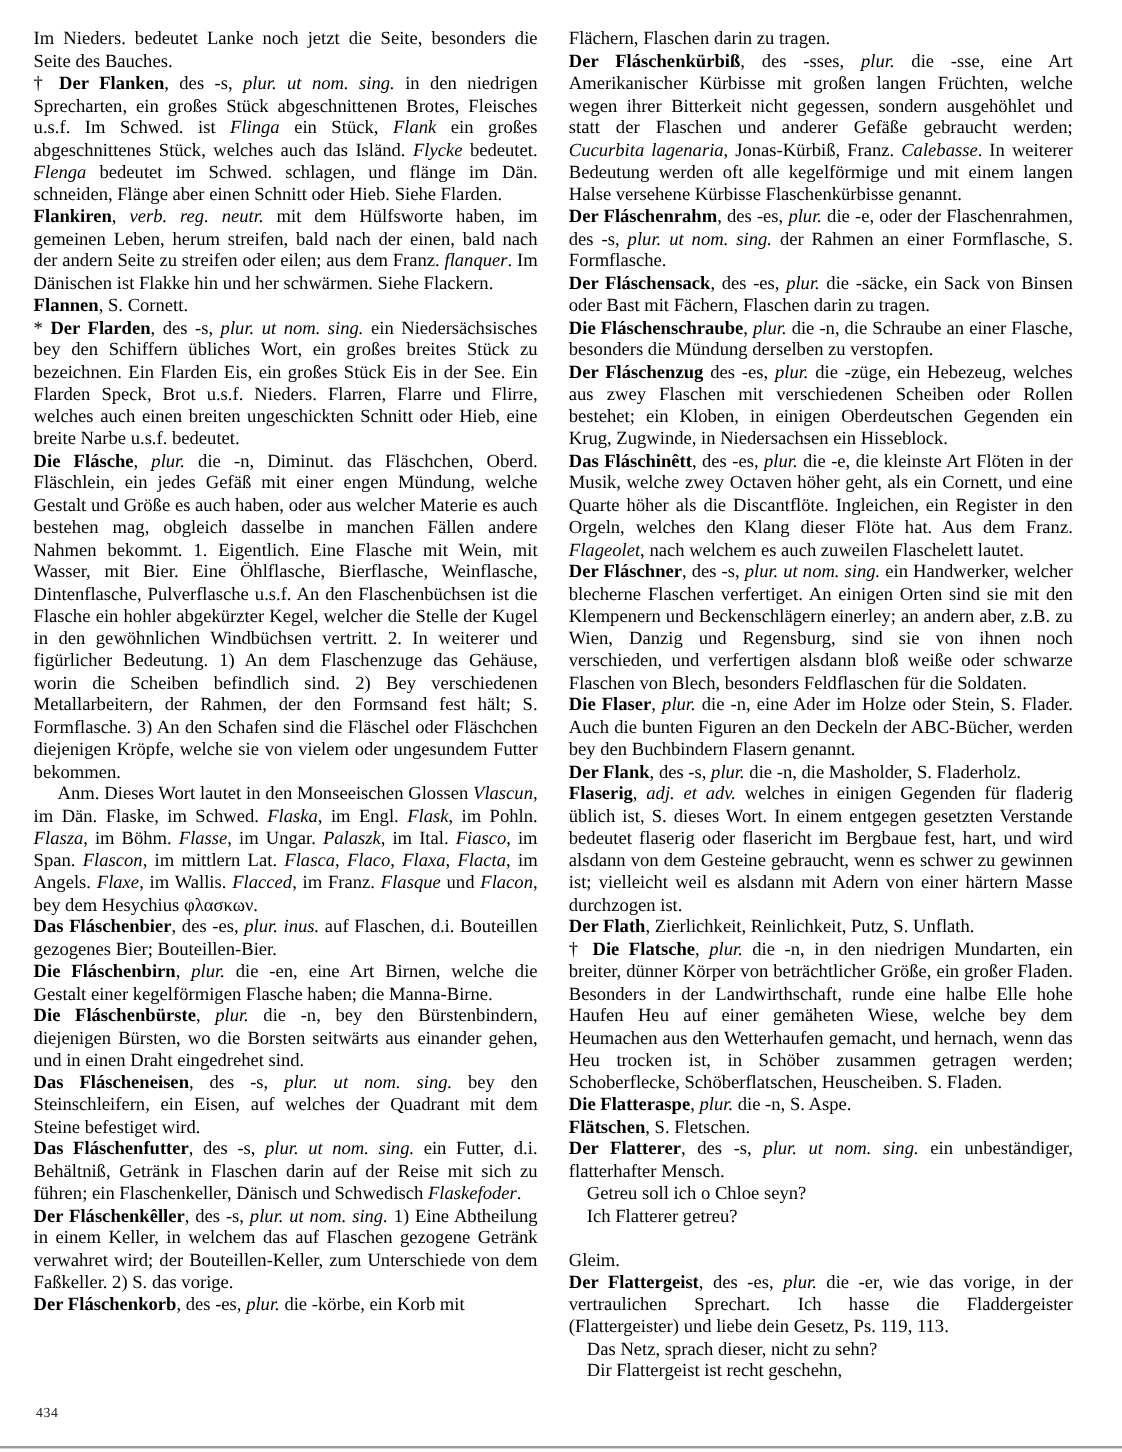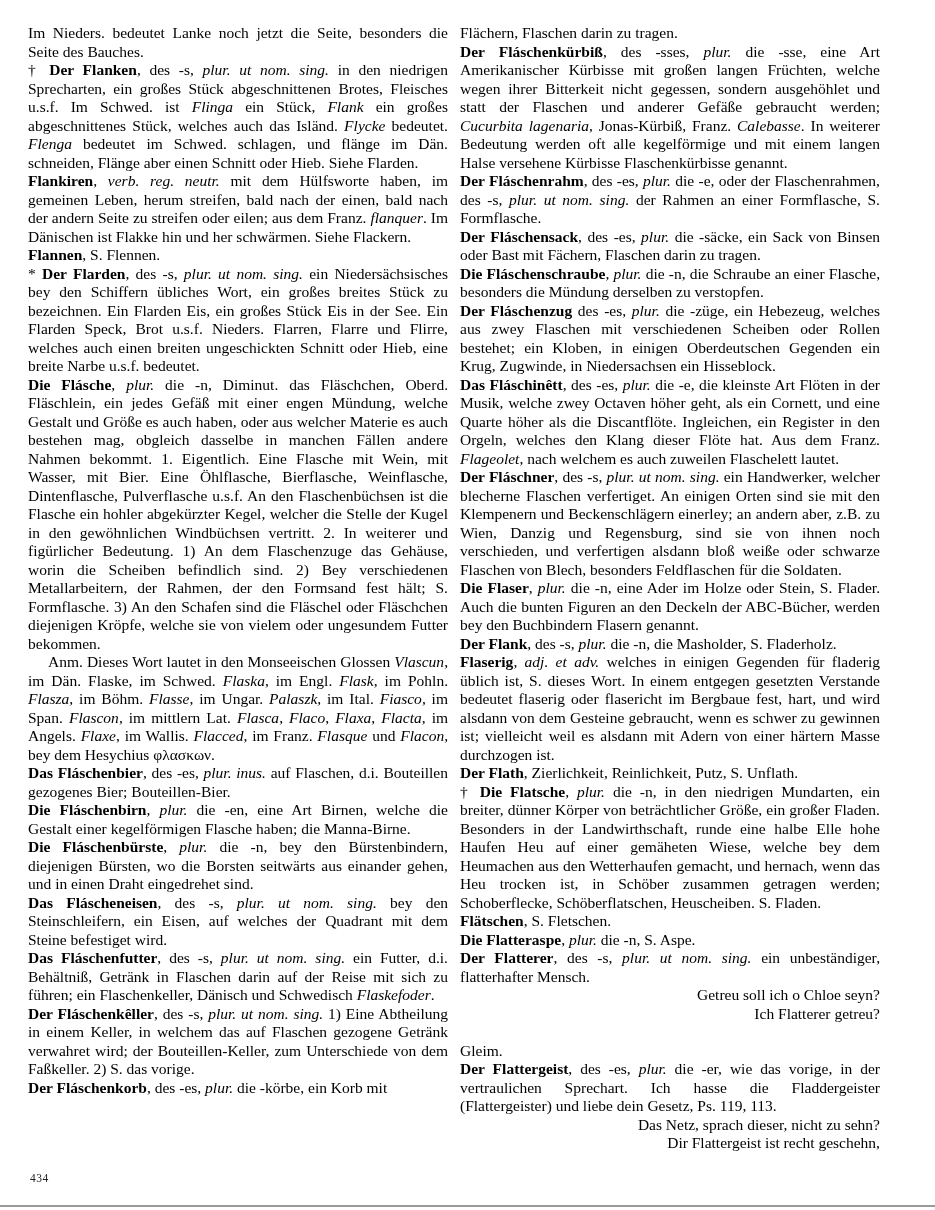--- a/index.html
+++ b/index.html
@@ -6,37 +6,37 @@
   body{
     width:935px;height:1210px;
     font-family:"Liberation Serif","DejaVu Serif",serif;
     color:#000;
     position:relative;
     overflow:hidden;
   }
   .page{position:relative;width:935px;height:1210px;background:#fff;}
   .columns{
     display:flex;
-    gap:12px;
+    gap:26px;
     padding:24px 41px 0 28px;
     height:1150px;
     overflow:hidden;
   }
   .col{
     width:420px;
     font-size:15.5px;
     line-height:18.5px;
     text-align:justify;
     hyphens:auto;
     -webkit-hyphens:auto;
   }
   .col p{margin:0;padding:0;}
   p.entry, p.cont{text-align:justify;}
   p.anm{text-align:justify;text-indent:20px;}
-  p.verse{text-align:right;padding-left:15px;}
+  p.verse{text-align:left;padding-left:15px;}
   p.attrib{margin-top:18.5px !important;padding-right:2px;}
   .seg-b{font-weight:bold;}
   .seg-i{font-style:italic;}
   .page-number{
     position:absolute;
     left:30px;top:1172px;
     font-size:11.5px;
     color:#222;
     letter-spacing:0.5px;
   }
@@ -49,21 +49,21 @@
 </style>
 </head>
 <body>
 
 <div class="page">
   <div class="columns">
     <div class="col" id="col-left">
         <p class="cont"><span class="seg-r">Im Nieders. bedeutet Lanke noch jetzt die Seite, besonders die Seite des Bauches.</span></p>
         <p class="entry"><span class="seg-r">† </span><span class="seg-b">Der Flanken</span><span class="seg-r">, des -s, </span><span class="seg-i">plur. ut nom. sing.</span><span class="seg-r"> in den niedrigen Sprecharten, ein großes Stück abgeschnittenen Brotes, Fleisches u.s.f. Im Schwed. ist </span><span class="seg-i">Flinga</span><span class="seg-r"> ein Stück, </span><span class="seg-i">Flank</span><span class="seg-r"> ein großes abgeschnittenes Stück, welches auch das Isländ. </span><span class="seg-i">Flycke</span><span class="seg-r"> bedeutet. </span><span class="seg-i">Flenga</span><span class="seg-r"> bedeutet im Schwed. schlagen, und flänge im Dän. schneiden, Flänge aber einen Schnitt oder Hieb. Siehe Flarden.</span></p>
         <p class="entry"><span class="seg-b">Flankiren</span><span class="seg-r">, </span><span class="seg-i">verb. reg. neutr.</span><span class="seg-r"> mit dem Hülfsworte haben, im gemeinen Leben, herum streifen, bald nach der einen, bald nach der andern Seite zu streifen oder eilen; aus dem Franz. </span><span class="seg-i">flanquer</span><span class="seg-r">. Im Dänischen ist Flakke hin und her schwärmen. Siehe Flackern.</span></p>
-        <p class="entry"><span class="seg-b">Flannen</span><span class="seg-r">, S. Flennen.</span></p>
+        <p class="entry"><span class="seg-b">Flannen</span><span class="seg-r">, S. Cornett.</span></p>
         <p class="entry"><span class="seg-r">* </span><span class="seg-b">Der Flarden</span><span class="seg-r">, des -s, </span><span class="seg-i">plur. ut nom. sing.</span><span class="seg-r"> ein Niedersächsisches bey den Schiffern übliches Wort, ein großes breites Stück zu bezeichnen. Ein Flarden Eis, ein großes Stück Eis in der See. Ein Flarden Speck, Brot u.s.f. Nieders. Flarren, Flarre und Flirre, welches auch einen breiten ungeschickten Schnitt oder Hieb, eine breite Narbe u.s.f. bedeutet.</span></p>
         <p class="entry"><span class="seg-b">Die Flásche</span><span class="seg-r">, </span><span class="seg-i">plur.</span><span class="seg-r"> die -n, Diminut. das Fläschchen, Oberd. Fläschlein, ein jedes Gefäß mit einer engen Mündung, welche Gestalt und Größe es auch haben, oder aus welcher Materie es auch bestehen mag, obgleich dasselbe in manchen Fällen andere Nahmen bekommt. 1. Eigentlich. Eine Flasche mit Wein, mit Wasser, mit Bier. Eine Öhlflasche, Bierflasche, Weinflasche, Dintenflasche, Pulverflasche u.s.f. An den Flaschenbüchsen ist die Flasche ein hohler abgekürzter Kegel, welcher die Stelle der Kugel in den gewöhnlichen Windbüchsen vertritt. 2. In weiterer und figürlicher Bedeutung. 1) An dem Flaschenzuge das Gehäuse, worin die Scheiben befindlich sind. 2) Bey verschiedenen Metallarbeitern, der Rahmen, der den Formsand fest hält; S. Formflasche. 3) An den Schafen sind die Fläschel oder Fläschchen diejenigen Kröpfe, welche sie von vielem oder ungesundem Futter bekommen.</span></p>
         <p class="anm"><span class="seg-r">Anm. Dieses Wort lautet in den Monseeischen Glossen </span><span class="seg-i">Vlascun</span><span class="seg-r">, im Dän. Flaske, im Schwed. </span><span class="seg-i">Flaska</span><span class="seg-r">, im Engl. </span><span class="seg-i">Flask</span><span class="seg-r">, im Pohln. </span><span class="seg-i">Flasza</span><span class="seg-r">, im Böhm. </span><span class="seg-i">Flasse</span><span class="seg-r">, im Ungar. </span><span class="seg-i">Palaszk</span><span class="seg-r">, im Ital. </span><span class="seg-i">Fiasco</span><span class="seg-r">, im Span. </span><span class="seg-i">Flascon</span><span class="seg-r">, im mittlern Lat. </span><span class="seg-i">Flasca</span><span class="seg-r">, </span><span class="seg-i">Flaco</span><span class="seg-r">, </span><span class="seg-i">Flaxa</span><span class="seg-r">, </span><span class="seg-i">Flacta</span><span class="seg-r">, im Angels. </span><span class="seg-i">Flaxe</span><span class="seg-r">, im Wallis. </span><span class="seg-i">Flacced</span><span class="seg-r">, im Franz. </span><span class="seg-i">Flasque</span><span class="seg-r"> und </span><span class="seg-i">Flacon</span><span class="seg-r">, bey dem Hesychius φλασκων.</span></p>
         <p class="entry"><span class="seg-b">Das Fláschenbier</span><span class="seg-r">, des -es, </span><span class="seg-i">plur. inus.</span><span class="seg-r"> auf Flaschen, d.i. Bouteillen gezogenes Bier; Bouteillen-Bier.</span></p>
         <p class="entry"><span class="seg-b">Die Fláschenbirn</span><span class="seg-r">, </span><span class="seg-i">plur.</span><span class="seg-r"> die -en, eine Art Birnen, welche die Gestalt einer kegelförmigen Flasche haben; die Manna-Birne.</span></p>
         <p class="entry"><span class="seg-b">Die Fláschenbürste</span><span class="seg-r">, </span><span class="seg-i">plur.</span><span class="seg-r"> die -n, bey den Bürstenbindern, diejenigen Bürsten, wo die Borsten seitwärts aus einander gehen, und in einen Draht eingedrehet sind.</span></p>
         <p class="entry"><span class="seg-b">Das Fláscheneisen</span><span class="seg-r">, des -s, </span><span class="seg-i">plur. ut nom. sing.</span><span class="seg-r"> bey den Steinschleifern, ein Eisen, auf welches der Quadrant mit dem Steine befestiget wird.</span></p>
         <p class="entry"><span class="seg-b">Das Fláschenfutter</span><span class="seg-r">, des -s, </span><span class="seg-i">plur. ut nom. sing.</span><span class="seg-r"> ein Futter, d.i. Behältniß, Getränk in Flaschen darin auf der Reise mit sich zu führen; ein Flaschenkeller, Dänisch und Schwedisch </span><span class="seg-i">Flaskefoder</span><span class="seg-r">.</span></p>
         <p class="entry"><span class="seg-b">Der Fláschenkêller</span><span class="seg-r">, des -s, </span><span class="seg-i">plur. ut nom. sing.</span><span class="seg-r"> 1) Eine Abtheilung in einem Keller, in welchem das auf Flaschen gezogene Getränk verwahret wird; der Bouteillen-Keller, zum Unterschiede von dem Faßkeller. 2) S. das vorige.</span></p>
         <p class="entry"><span class="seg-b">Der Fláschenkorb</span><span class="seg-r">, des -es, </span><span class="seg-i">plur.</span><span class="seg-r"> die -körbe, ein Korb mit</span></p>
@@ -75,22 +75,22 @@
         <p class="entry"><span class="seg-b">Der Fláschensack</span><span class="seg-r">, des -es, </span><span class="seg-i">plur.</span><span class="seg-r"> die -säcke, ein Sack von Binsen oder Bast mit Fächern, Flaschen darin zu tragen.</span></p>
         <p class="entry"><span class="seg-b">Die Fláschenschraube</span><span class="seg-r">, </span><span class="seg-i">plur.</span><span class="seg-r"> die -n, die Schraube an einer Flasche, besonders die Mündung derselben zu verstopfen.</span></p>
         <p class="entry"><span class="seg-b">Der Fláschenzug</span><span class="seg-r"> des -es, </span><span class="seg-i">plur.</span><span class="seg-r"> die -züge, ein Hebezeug, welches aus zwey Flaschen mit verschiedenen Scheiben oder Rollen bestehet; ein Kloben, in einigen Oberdeutschen Gegenden ein Krug, Zugwinde, in Niedersachsen ein Hisseblock.</span></p>
         <p class="entry"><span class="seg-b">Das Fláschinêtt</span><span class="seg-r">, des -es, </span><span class="seg-i">plur.</span><span class="seg-r"> die -e, die kleinste Art Flöten in der Musik, welche zwey Octaven höher geht, als ein Cornett, und eine Quarte höher als die Discantflöte. Ingleichen, ein Register in den Orgeln, welches den Klang dieser Flöte hat. Aus dem Franz. </span><span class="seg-i">Flageolet</span><span class="seg-r">, nach welchem es auch zuweilen Flaschelett lautet.</span></p>
         <p class="entry"><span class="seg-b">Der Fláschner</span><span class="seg-r">, des -s, </span><span class="seg-i">plur. ut nom. sing.</span><span class="seg-r"> ein Handwerker, welcher blecherne Flaschen verfertiget. An einigen Orten sind sie mit den Klempenern und Beckenschlägern einerley; an andern aber, z.B. zu Wien, Danzig und Regensburg, sind sie von ihnen noch verschieden, und verfertigen alsdann bloß weiße oder schwarze Flaschen von Blech, besonders Feldflaschen für die Soldaten.</span></p>
         <p class="entry"><span class="seg-b">Die Flaser</span><span class="seg-r">, </span><span class="seg-i">plur.</span><span class="seg-r"> die -n, eine Ader im Holze oder Stein, S. Flader. Auch die bunten Figuren an den Deckeln der ABC-Bücher, werden bey den Buchbindern Flasern genannt.</span></p>
         <p class="entry"><span class="seg-b">Der Flank</span><span class="seg-r">, des -s, </span><span class="seg-i">plur.</span><span class="seg-r"> die -n, die Masholder, S. Fladerholz.</span></p>
         <p class="entry"><span class="seg-b">Flaserig</span><span class="seg-r">, </span><span class="seg-i">adj. et adv.</span><span class="seg-r"> welches in einigen Gegenden für fladerig üblich ist, S. dieses Wort. In einem entgegen gesetzten Verstande bedeutet flaserig oder flasericht im Bergbaue fest, hart, und wird alsdann von dem Gesteine gebraucht, wenn es schwer zu gewinnen ist; vielleicht weil es alsdann mit Adern von einer härtern Masse durchzogen ist.</span></p>
         <p class="entry"><span class="seg-b">Der Flath</span><span class="seg-r">, Zierlichkeit, Reinlichkeit, Putz, S. Unflath.</span></p>
         <p class="entry"><span class="seg-r">† </span><span class="seg-b">Die Flatsche</span><span class="seg-r">, </span><span class="seg-i">plur.</span><span class="seg-r"> die -n, in den niedrigen Mundarten, ein breiter, dünner Körper von beträchtlicher Größe, ein großer Fladen. Besonders in der Landwirthschaft, runde eine halbe Elle hohe Haufen Heu auf einer gemäheten Wiese, welche bey dem Heumachen aus den Wetterhaufen gemacht, und hernach, wenn das Heu trocken ist, in Schöber zusammen getragen werden; Schoberflecke, Schöberflatschen, Heuscheiben. S. Fladen.</span></p>
+        <p class="entry"><span class="seg-b">Die Flatteraspe</span><span class="seg-r">, </span><span class="seg-i">plur.</span><span class="seg-r"> die -n, S. Aspe.</span></p>
         <p class="entry"><span class="seg-b">Flätschen</span><span class="seg-r">, S. Fletschen.</span></p>
-        <p class="entry"><span class="seg-b">Die Flatteraspe</span><span class="seg-r">, </span><span class="seg-i">plur.</span><span class="seg-r"> die -n, S. Aspe.</span></p>
         <p class="entry"><span class="seg-b">Der Flatterer</span><span class="seg-r">, des -s, </span><span class="seg-i">plur. ut nom. sing.</span><span class="seg-r"> ein unbeständiger, flatterhafter Mensch.</span></p>
         <p class="verse"><span class="seg-r">Getreu soll ich o Chloe seyn?</span></p>
         <p class="verse"><span class="seg-r">Ich Flatterer getreu?</span></p>
         <p class="attrib"><span class="seg-r">Gleim.</span></p>
         <p class="entry"><span class="seg-b">Der Flattergeist</span><span class="seg-r">, des -es, </span><span class="seg-i">plur.</span><span class="seg-r"> die -er, wie das vorige, in der vertraulichen Sprechart. Ich hasse die Fladdergeister (Flattergeister) und liebe dein Gesetz, Ps. 119, 113.</span></p>
         <p class="verse"><span class="seg-r">Das Netz, sprach dieser, nicht zu sehn?</span></p>
         <p class="verse"><span class="seg-r">Dir Flattergeist ist recht geschehn,</span></p>
       </div>
   </div>
   <div class="page-number">434</div>

